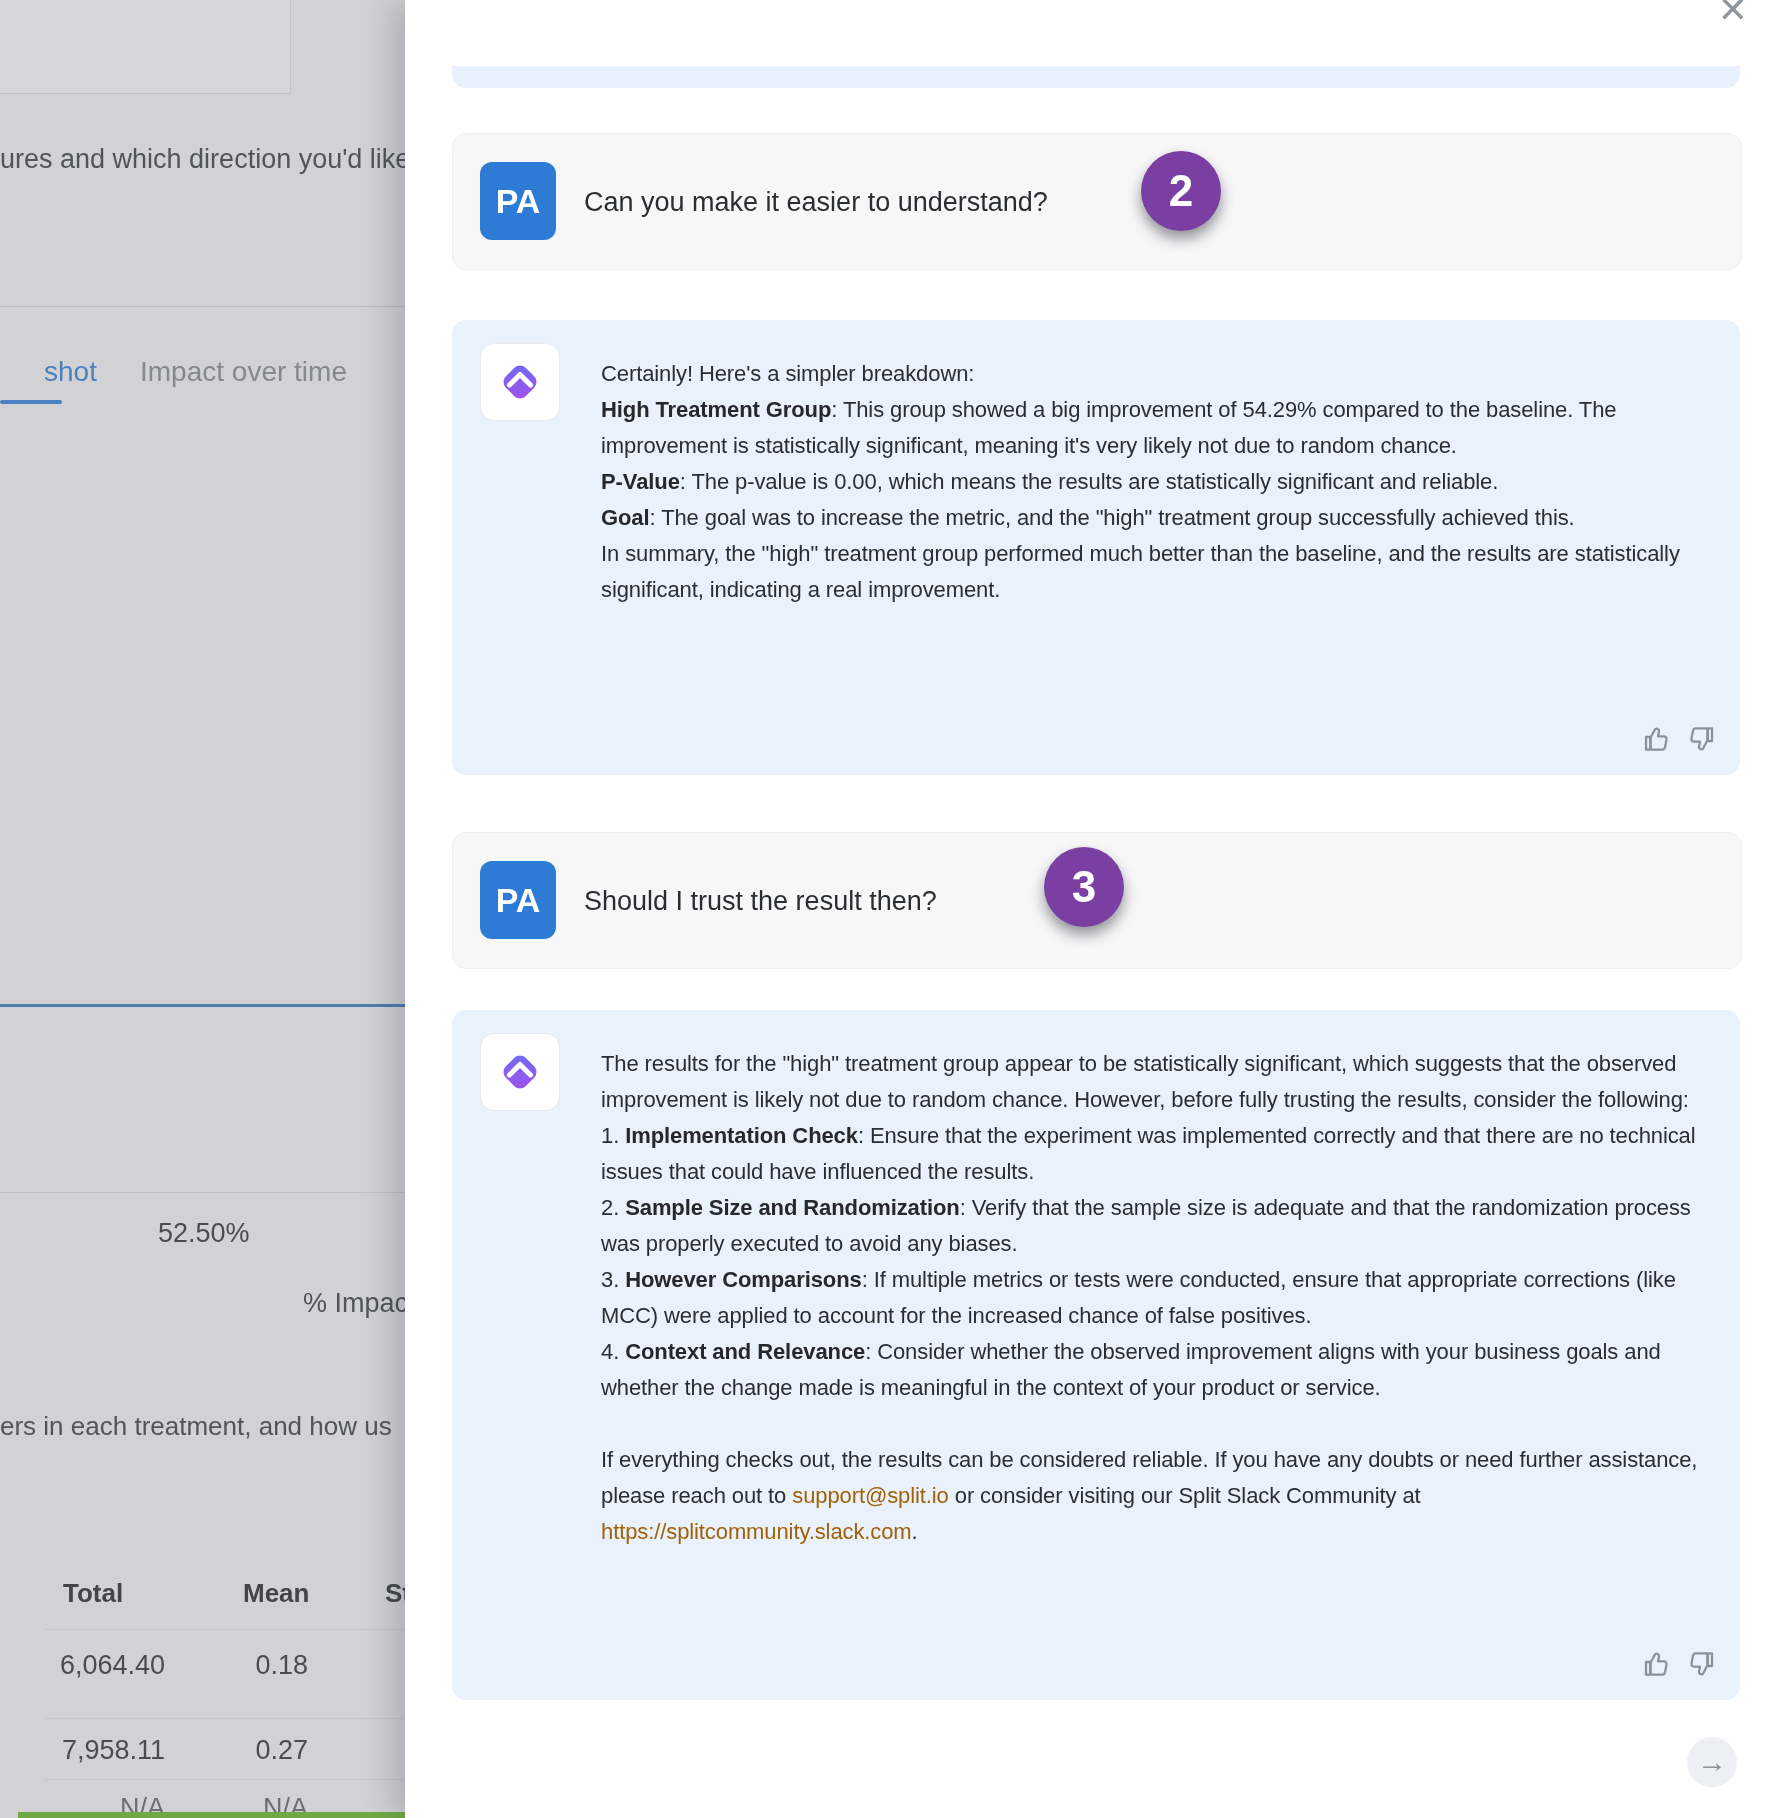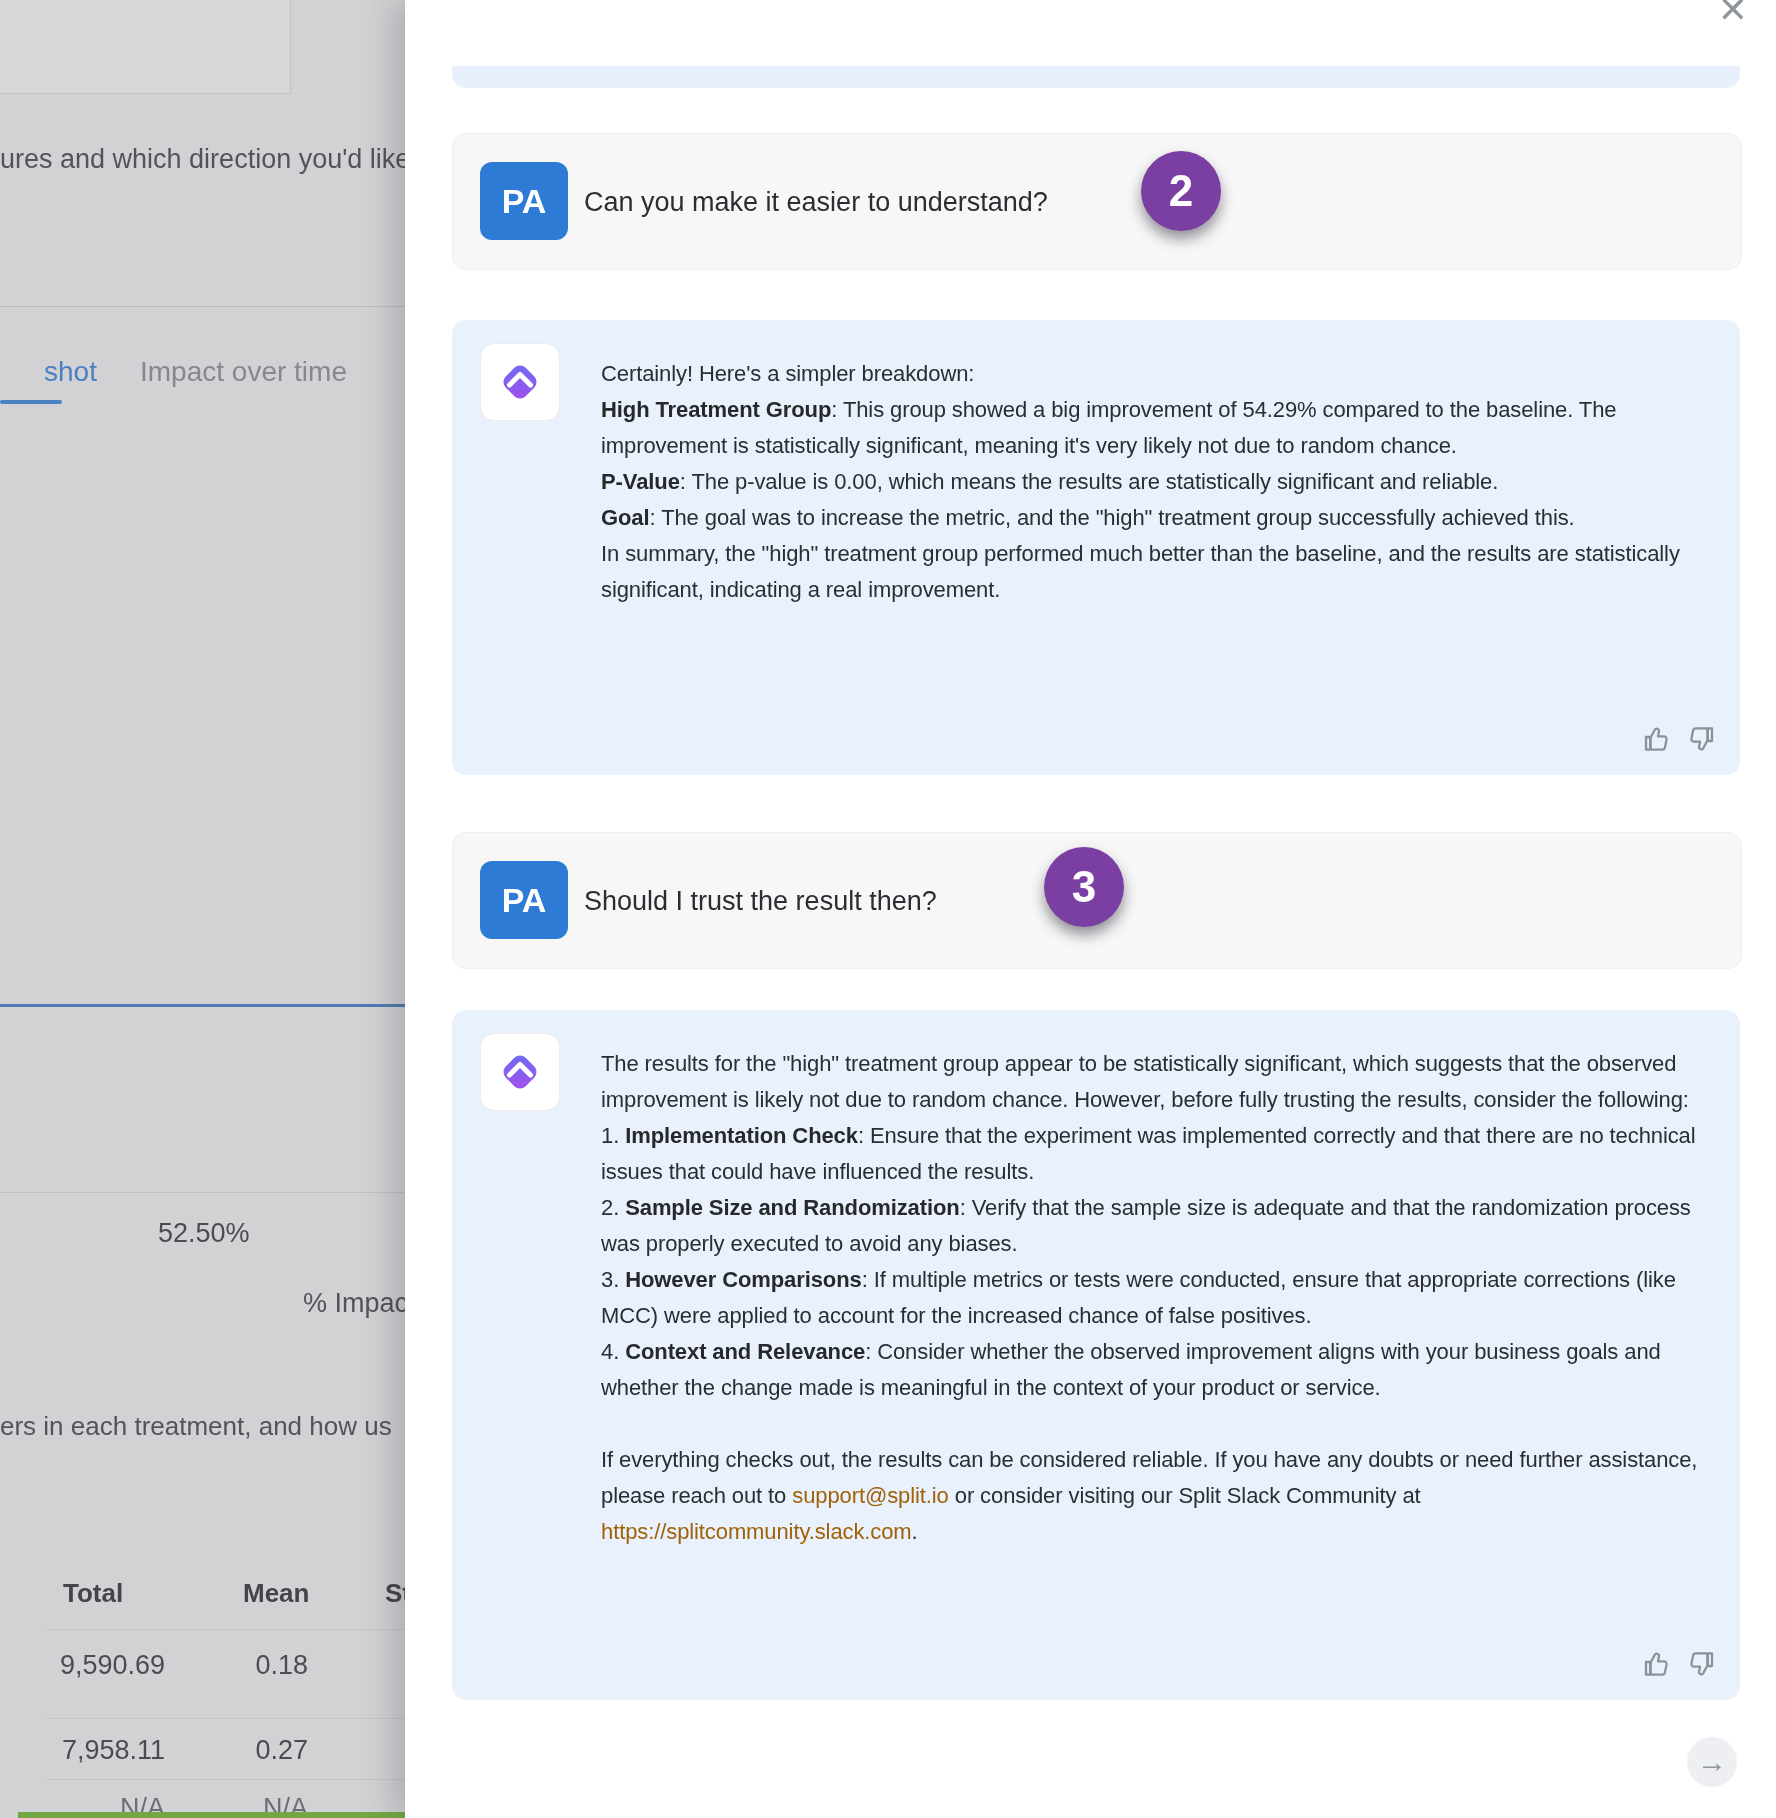--- a/index.html
+++ b/index.html
@@ -34,21 +34,21 @@
          box-shadow:-12px 0 30px rgba(40,45,60,.22);}
   .close{position:absolute;right:28px;top:-8px;font-size:36px;color:#8f969d;cursor:pointer;line-height:1;}
 
   .bubble{position:absolute;left:47px;width:1288px;border-radius:14px;}
   .b-remnant{top:66px;height:22px;background:#e7f0fc;border-radius:0 0 14px 14px;}
   .b-user1{top:133px;height:135px;background:#f7f7f8;border:1px solid #efeff1;}
   .b-asst1{top:320px;height:455px;background:#e9f1fc;}
   .b-user2{top:832px;height:135px;background:#f7f7f8;border:1px solid #efeff1;}
   .b-asst2{top:1010px;height:690px;background:#e9f1fc;}
 
-  .pa-avatar{position:absolute;left:27px;top:28px;width:88px;height:78px;border-radius:12px;
+  .pa-avatar{position:absolute;left:27px;top:28px;width:76px;height:78px;border-radius:12px;
              background:#2e7bd6;color:#fff;font-size:34px;font-weight:bold;
              display:flex;align-items:center;justify-content:center;}
   .bot-avatar{position:absolute;left:28px;top:23px;width:78px;height:76px;border-radius:14px;
               background:#ffffff;border:1px solid #ebebed;display:flex;align-items:center;justify-content:center;}
   .user-text{position:absolute;left:131px;top:50%;transform:translateY(-50%);
              font-size:27px;color:#2a2d31;white-space:nowrap;}
   .bot-text{position:absolute;left:149px;top:36px;width:1130px;font-size:22px;line-height:36px;
             color:#2a2d31;white-space:pre-line;letter-spacing:-0.1px;}
   .bot-text .b{font-weight:700;color:#26282c;}
   .bot-text .lnk{color:#a16207;cursor:pointer;}
@@ -86,21 +86,21 @@
     <div class="bg-blueline"></div>
     <div class="bg-div2"></div>
     <div class="bg-pct">52.50%</div>
     <div class="bg-pct-label">% Impac</div>
     <div class="bg-frag-mid">ers in each treatment, and how us</div>
 
     <div class="th th1">Total</div>
     <div class="th th2">Mean</div>
     <div class="th th3">St</div>
     <div class="bg-hr hr1"></div>
-    <div class="cell ca r1">9,590.69</div>
+    <div class="cell ca r1">6,064.40</div>
     <div class="cell cb r1">0.18</div>
     <div class="bg-hr hr2"></div>
     <div class="cell ca r2">7,958.11</div>
     <div class="cell cb r2">0.27</div>
     <div class="bg-hr hr3"></div>
     <div class="cell ca r3">N/A</div>
     <div class="cell cb r3">N/A</div>
     <div class="green-bar"></div>
   </div>
 

